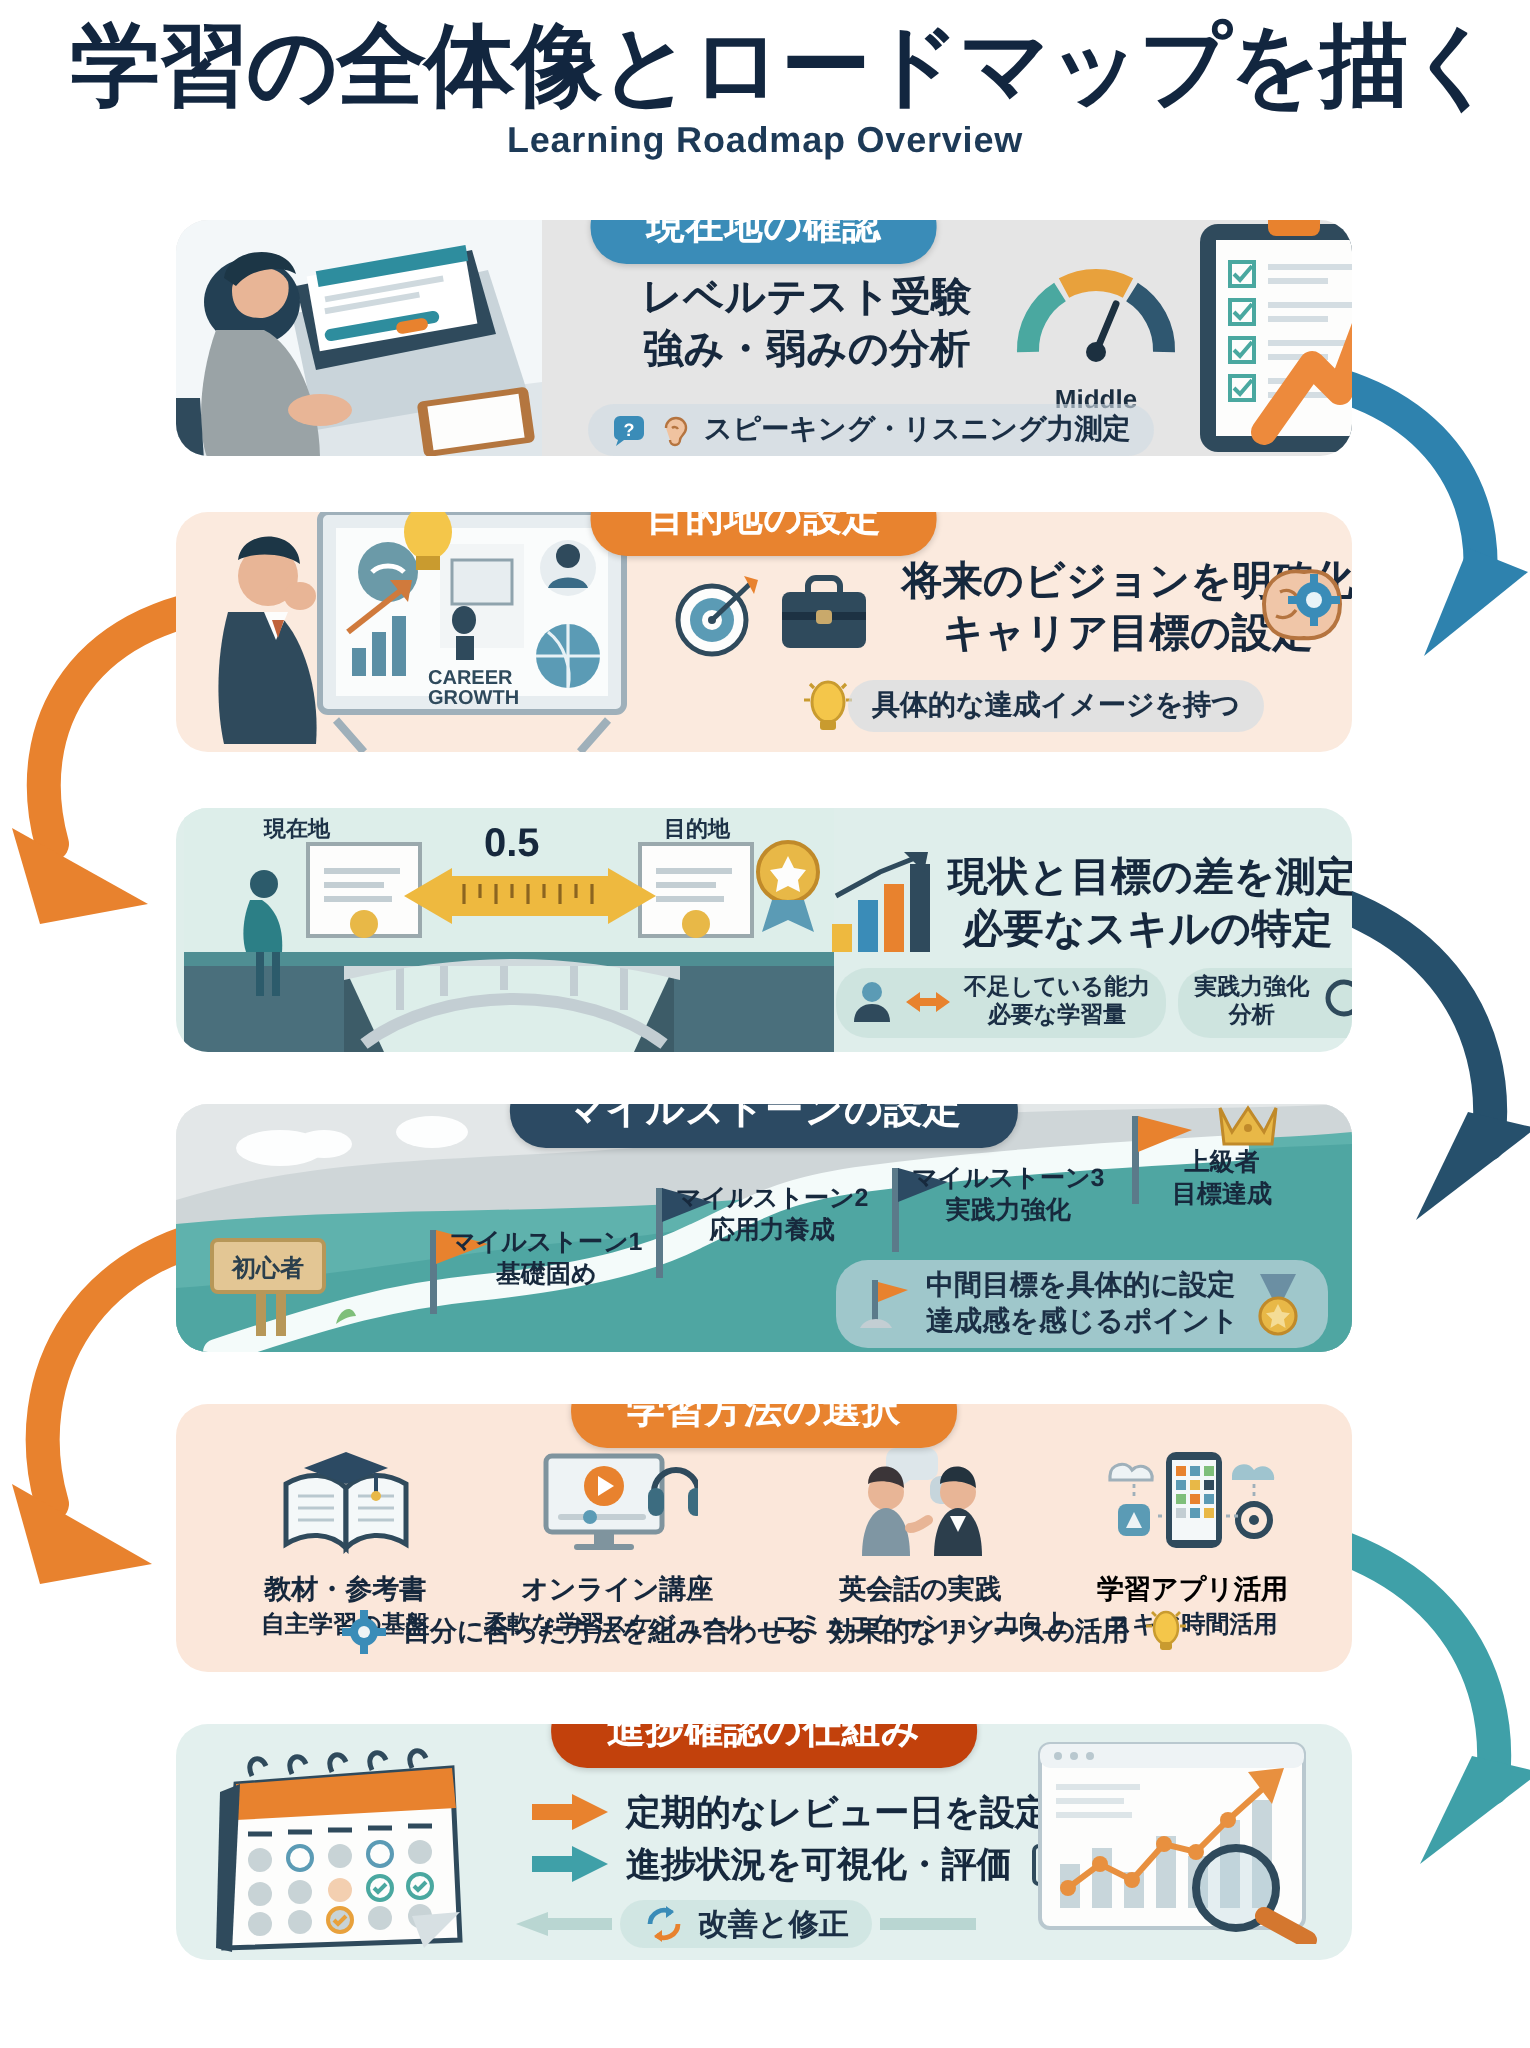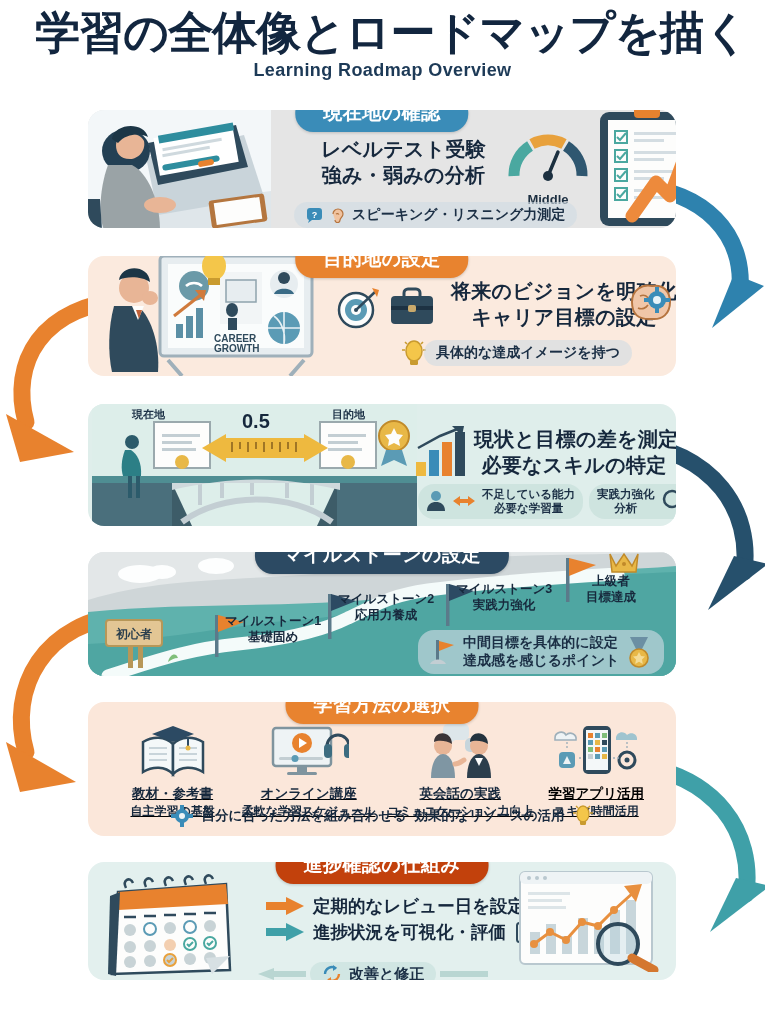--- a/index.html
+++ b/index.html
@@ -410,21 +410,21 @@
           <path d="M13 16l2 4 4 .6-3 3 .8 4.4-3.8-2.2-3.8 2.2.8-4.4-3-3 4-.6z" fill="#f4dc96"></path>
         </svg>
       </div>
     </div>
   </div>
 
   <div class="section" style="top:702px; height:134px;">
     <div class="sec-body" style="background:#fbe7da;">
       <div class="pill" style="background:#e8832f;">学習方法の選択</div>
 
-      <div style="position:absolute; left:22px; top:22px; width:544px; display:flex; justify-content:space-between; align-items:flex-end;text-decoration:underline;">
+      <div style="position:absolute; left:22px; top:22px; width:544px; display:flex; justify-content:space-between; align-items:flex-end;">
 
         <div style="width:128px; text-align:center;">
           <svg width="70" height="54" viewBox="0 0 70 54">
             <path d="M5 18c10-6 22-6 30 2v30c-8-8-20-8-30-2z" fill="#f4f8f9" stroke="#2f4a5c" stroke-width="2.5"></path>
             <path d="M65 18c-10-6-22-6-30 2v30c8-8 20-8 30-2z" fill="#f4f8f9" stroke="#2f4a5c" stroke-width="2.5"></path>
             <g stroke="#b9c8cf" stroke-width="1.6">
                 <path d="M11 24h18M11 30h18M11 36h18M41 24h18M41 30h18M41 36h18"></path>
               </g>
             <path d="M14 10 L35 2 L56 10 L35 18 Z" fill="#2c4a63"></path>
             <path d="M50 13v9" stroke="#2c4a63" stroke-width="2"></path>
@@ -582,21 +582,21 @@
           <path d="M38 10 L20 1 L20 19 Z" fill="#3fa0a8"></path>
         </svg>
         <span style="font-size:17.5px; font-weight:900; color:#16283d; white-space:nowrap;">進捗状況を可視化・評価</span>
         <svg width="20" height="24" viewBox="0 0 20 24">
           <rect x="2" y="3" width="16" height="19" rx="2.5" fill="none" stroke="#2f4a5c" stroke-width="2"></rect>
           <rect x="6" y="0" width="8" height="5" rx="1.5" fill="#2f4a5c"></rect>
           <path d="M6 13l3 3 6-7" stroke="#4aa8a0" stroke-width="2.2" fill="none"></path>
         </svg>
       </div>
 
-      <div style="position:absolute; left:170px; top:100px; display:flex; align-items:center; gap:4px;">
+      <div style="position:absolute; left:170px; top:88px; display:flex; align-items:center; gap:4px;">
         <svg width="48" height="14" viewBox="0 0 48 14">
           <path d="M14 7h34" stroke="#b9d6d2" stroke-width="6"></path>
           <path d="M0 7 L16 1 L16 13 Z" fill="#b9d6d2"></path>
         </svg>
         <div class="chipbar" style="background:rgba(206,228,224,.85); padding:2px 12px;">
           <svg width="20" height="20" viewBox="0 0 20 20">
             <path d="M3 10a7 7 0 0111-5.6" fill="none" stroke="#3a8cb8" stroke-width="2.4"></path>
             <path d="M17 10a7 7 0 01-11 5.6" fill="none" stroke="#e8822e" stroke-width="2.4"></path>
             <path d="M11 1l4 3-4 3z" fill="#3a8cb8"></path>
             <path d="M9 19l-4-3 4-3z" fill="#e8822e"></path>

